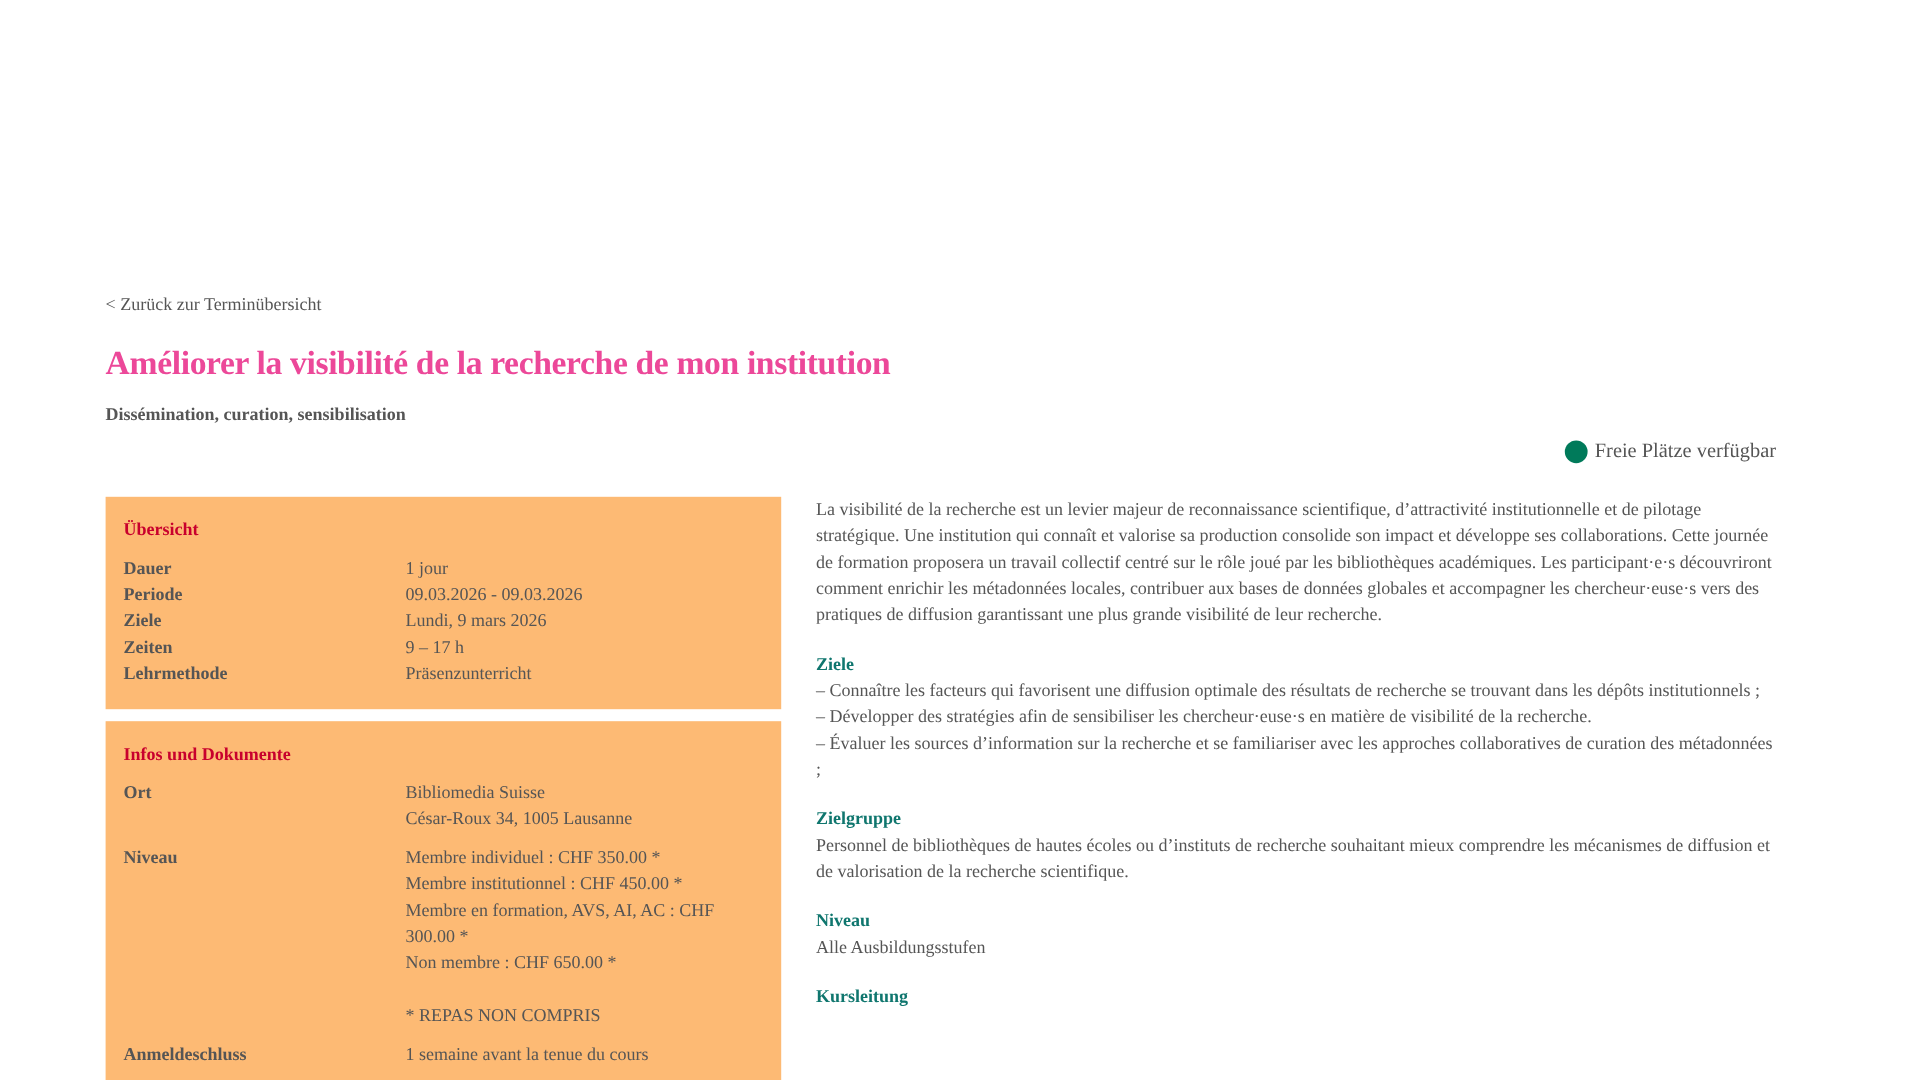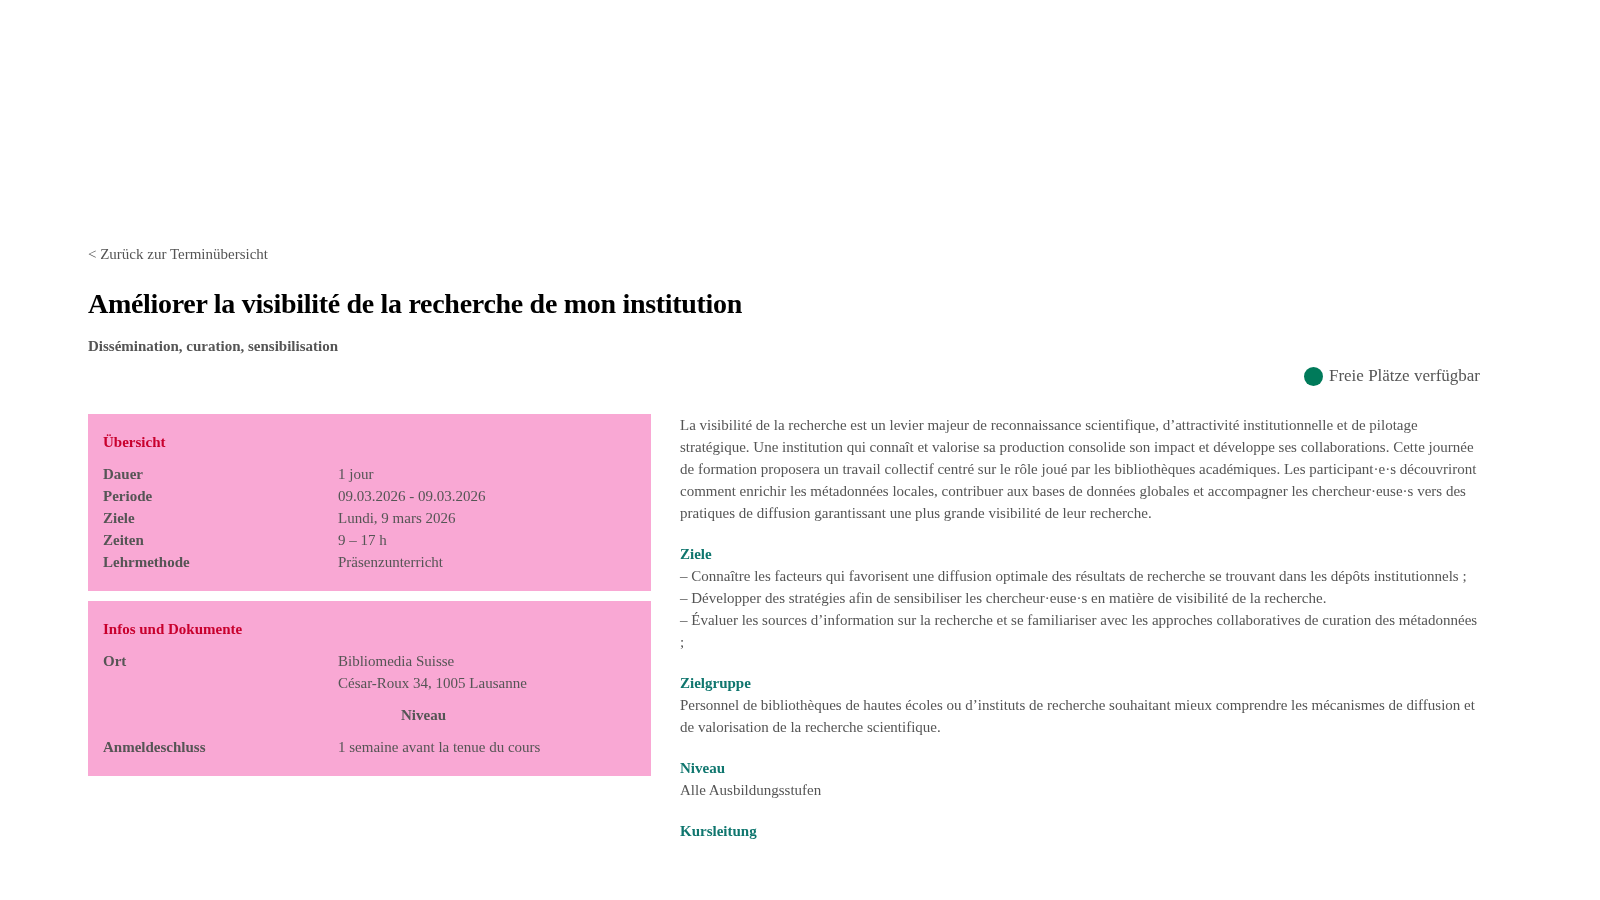--- a/index.html
+++ b/index.html
@@ -5,38 +5,38 @@
     * { box-sizing: border-box; margin: 0; padding: 0; font-family: Liberation Serif, serif; }
     html, body { width: 1600px; height: 900px; overflow: hidden; background: #ffffff; }
     body { font-family: "Liberation Sans", "DejaVu Sans", sans-serif; color: #555555; position: relative; }
 
     .back-link {
       position: absolute; left: 88px; top: 246px;
       font-size: 15px; color: #555555; text-decoration: none; cursor: pointer;
     }
     .page-title {
       position: absolute; left: 88px; top: 288px;
-      font-size: 28px; font-weight: bold; color: #000000; letter-spacing: -0.3px;
+      font-size: 28px; font-weight: bold; color: #ec4899; letter-spacing: -0.3px;
     }
     .subtitle {
       position: absolute; left: 88px; top: 338px;
       font-size: 15px; font-weight: bold; color: #555555;
     }
     .availability {
       position: absolute; right: 120px; top: 366px;
       display: flex; align-items: center; gap: 6px;
       font-size: 17px; color: #555555;
     }
     .availability .dot {
       width: 19px; height: 19px; border-radius: 50%; background: #007a5a; display: inline-block;
     }
 
     .left-col { position: absolute; left: 88px; top: 414px; width: 563px; }
     .box {
-      background: #f9a8d4; padding: 20px 15px 18px 15px; margin-bottom: 10px;
+      background: #fdba74; padding: 20px 15px 18px 15px; margin-bottom: 10px;
     }
     .box-title { font-size: 15px; font-weight: bold; color: #c8002d; margin-bottom: 12px; }
     .row { display: flex; font-size: 15px; line-height: 22px; }
     .row .lbl { width: 235px; font-weight: bold; color: #555555; flex-shrink: 0; }
     .row .val { color: #555555; flex: 1; }
     .row.spaced { margin-bottom: 10px; justify-content: flex-end; }
     .val .line { display: block; }
     .val .gap { display: block; height: 22px; }
 
     .right-col { position: absolute; left: 680px; top: 414px; width: 805px; font-size: 15px; line-height: 22px; color: #555555; }
@@ -87,20 +87,28 @@
     <div class="box-title">Infos und Dokumente</div>
     <div class="row spaced">
       <span class="lbl">Ort</span>
       <span class="val">
         <span class="line">Bibliomedia Suisse</span>
         <span class="line">César-Roux 34, 1005 Lausanne</span>
       </span>
     </div>
     <div class="row spaced">
       <span class="lbl">Niveau</span>
+      <span class="val">
+        <span class="line">Membre individuel : CHF 350.00 *</span>
+        <span class="line">Membre institutionnel : CHF 450.00 *</span>
+        <span class="line">Membre en formation, AVS, AI, AC : CHF 300.00 *</span>
+        <span class="line">Non membre : CHF 650.00 *</span>
+        <span class="gap"></span>
+        <span class="line">* REPAS NON COMPRIS</span>
+      </span>
     </div>
     <div class="row">
       <span class="lbl">Anmeldeschluss</span>
       <span class="val">1 semaine avant la tenue du cours</span>
     </div>
   </div>
 </div>
 
 <div class="right-col">
   <p class="intro">La visibilité de la recherche est un levier majeur de reconnaissance scientifique, d’attractivité institutionnelle et de pilotage stratégique. Une institution qui connaît et valorise sa production consolide son impact et développe ses collaborations. Cette journée de formation proposera un travail collectif centré sur le rôle joué par les bibliothèques académiques. Les participant·e·s découvriront comment enrichir les métadonnées locales, contribuer aux bases de données globales et accompagner les chercheur·euse·s vers des pratiques de diffusion garantissant une plus grande visibilité de leur recherche.</p>

